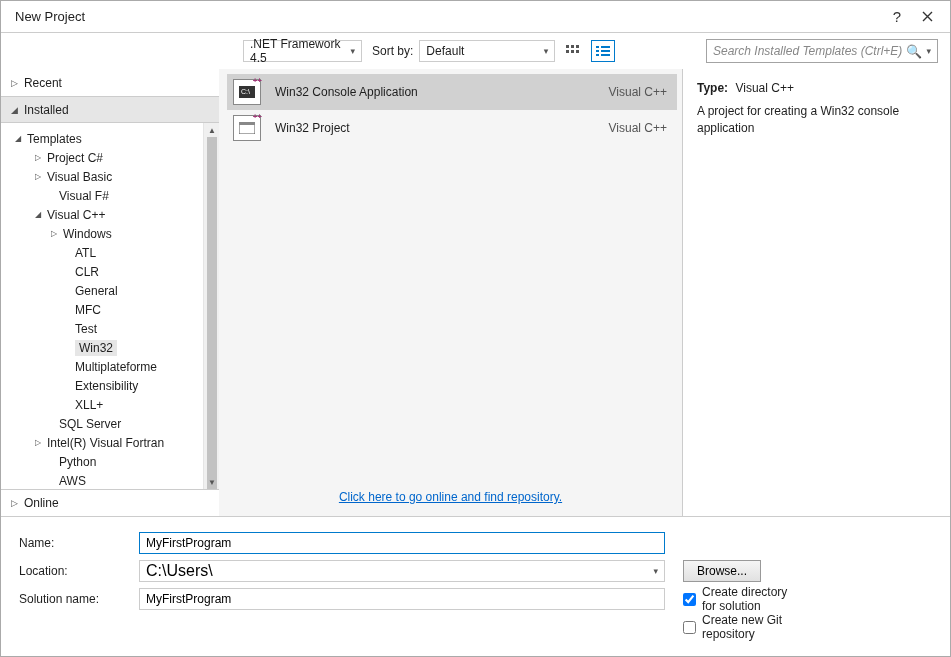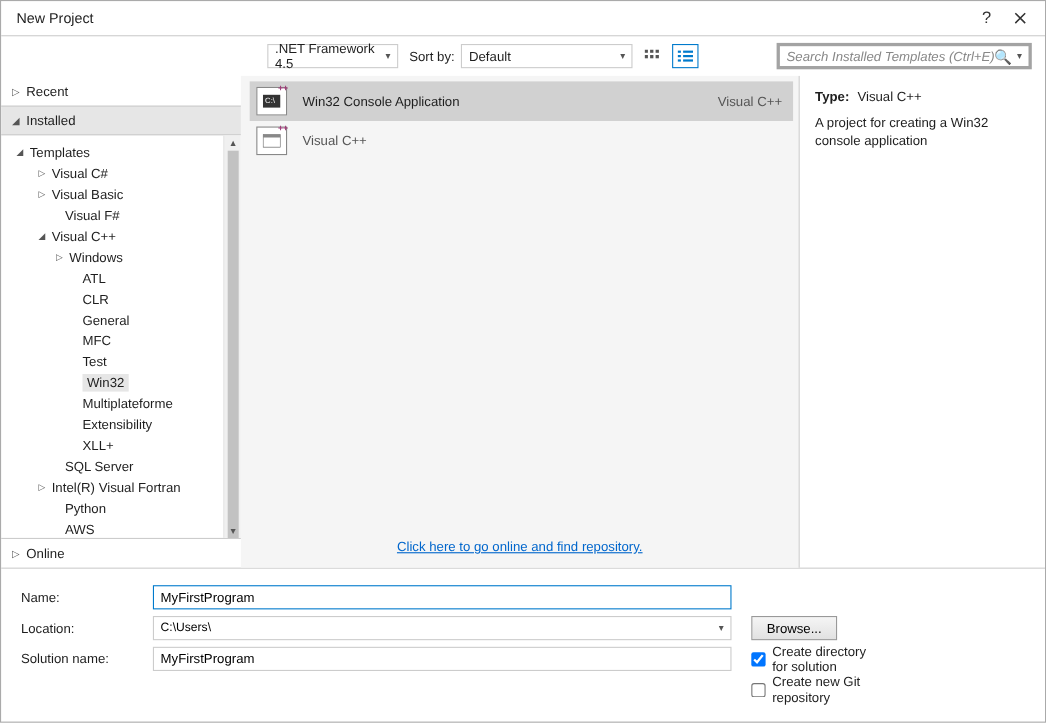--- a/index.html
+++ b/index.html
@@ -9,21 +9,21 @@
 .titlebar .title { flex: 1; font-size: 13px; }
 .titlebar .ctl { width: 30px; height: 24px; display: flex; align-items: center; justify-content: center; font-size: 15px; color: #333; cursor: pointer; }
 
 .toolbar { display: flex; align-items: center; height: 36px; gap: 6px; }
 .toolbar-left { width: 232px; }
 .toolbar-mid { display: flex; align-items: center; gap: 6px; padding-left: 4px; }
 .combo { border: 1px solid #ccc; background: #fff; height: 22px; display: flex; align-items: center; padding: 0 6px; font-size: 12px; position: relative; }
 .combo .chev { margin-left: auto; font-size: 9px; color: #555; }
 .view-btn { width: 24px; height: 22px; display: flex; align-items: center; justify-content: center; border: 1px solid transparent; }
 .view-btn.selected { border: 1px solid #007acc; }
-.searchbox { flex: 1; display: flex; align-items: center; border: 3px solid #a3a3a3; height: 24px; margin: 0 12px 0 8px; padding: 0 6px; }
+.searchbox { flex: 1; display: flex; align-items: center; border: 1px solid #a3a3a3; height: 24px; margin: 0 12px 0 8px; padding: 0 6px; }
 .searchbox input { border: none; outline: none; flex: 1; font-size: 12px; color: #333; }
 .searchbox input::placeholder { color: #888; font-style: italic; }
 .mag { color: #555; font-size: 13px; }
 
 .body { display: flex; height: 447px; }
 .nav { width: 218px; border-right: none; display: flex; flex-direction: column; }
 .nav-section { height: 27px; display: flex; align-items: center; padding: 0 10px; font-size: 12px; cursor: pointer; }
 .nav-section.sel { background: #e6e6e6; border-top: 1px solid #ccc; border-bottom: 1px solid #ccc; }
 .nav-section .tri { font-size: 9px; margin-right: 6px; color: #555; }
 .tree-wrap { flex: 1; display: flex; overflow: hidden; }
@@ -42,31 +42,31 @@
 .tpl-list { padding: 5px 5px 0 8px; }
 .tpl-item { display: flex; align-items: center; height: 36px; padding: 0 10px 0 6px; cursor: pointer; }
 .tpl-item.sel { background: #d1d1d1; }
 .tpl-icon { width: 28px; height: 26px; border: 1px solid #888; background: #fff; display: flex; align-items: center; justify-content: center; margin-right: 14px; position: relative; }
 .tpl-icon::before { content: "++"; position: absolute; top: -4px; right: -2px; font-size: 8px; color: #a03878; font-weight: bold; }
 .tpl-name { flex: 1; font-size: 12px; }
 .tpl-lang { color: #555; font-size: 12px; }
 .online-link { text-align: center; padding: 10px 0 12px; }
 .online-link a { color: #0066cc; font-size: 12px; text-decoration: underline; }
 
-.right { width: 224px; border-left: 1px solid #ccc; padding: 12px 14px; font-size: 12px; }
+.right { width: 268px; border-left: 1px solid #ccc; padding: 12px 14px; font-size: 12px; }
 .right .typelabel { font-weight: bold; }
 .right .desc { margin-top: 8px; line-height: 1.4; }
 
 .form { border-top: 1px solid #ccc; padding: 12px 2px 10px 18px; }
 .form-row { display: flex; align-items: center; height: 28px; }
 .form-row label { width: 120px; font-size: 12px; }
 .form-row .inp { flex: 1; border: 1px solid #ccc; height: 22px; padding: 0 6px; font-size: 12px; outline: none; max-width: 526px; }
 .form-row .inp.focus { border: 1px solid #007acc; }
 .form-row .loc-wrap { flex: 1; display: flex; align-items: center; border: 1px solid #ccc; height: 22px; max-width: 526px; }
-.form-row .loc-wrap input { border: none; outline: none; flex: 1; padding: 0 6px; font-size: 11px; }
+.form-row .loc-wrap input { border: none; outline: none; flex: 1; padding: 0 6px; font-size: 16px; }
 .form-row .loc-wrap .chev { padding: 0 6px; font-size: 9px; color: #555; }
 .form-right { width: 240px; padding-left: 18px; display: flex; align-items: center; }
 .btn { min-width: 78px; height: 22px; border: 1px solid #999; background: linear-gradient(#f5f5f5,#e1e1e1); font-size: 12px; cursor: pointer; padding: 0 10px; }
 .chk { display: flex; align-items: center; gap: 6px; font-size: 12px; }
 .chk input { width: 13px; height: 13px; }
 
 .footer { display: flex; justify-content: flex-end; gap: 10px; padding: 10px 18px 14px; }
 
 svg { display: block; }
 </style>
@@ -84,21 +84,21 @@
 </div>
 
 <div class="toolbar">
   <div class="toolbar-left"></div>
   <div class="toolbar-mid">
     <div class="combo" style="width:119px">
       <span>.NET Framework 4.5</span>
       <span class="chev">▾</span>
     </div>
     <span style="margin-left:4px">Sort by:</span>
-    <div class="combo" style="width:156px">
+    <div class="combo" style="width:136px">
       <span>Default</span>
       <span class="chev">▾</span>
     </div>
     <div class="view-btn">
       <svg width="14" height="12" viewBox="0 0 14 12">
           <rect x="0" y="0" width="3" height="3" fill="#555"></rect>
           <rect x="5" y="0" width="3" height="3" fill="#555"></rect>
           <rect x="10" y="0" width="3" height="3" fill="#555"></rect>
           <rect x="0" y="5" width="3" height="3" fill="#555"></rect>
           <rect x="5" y="5" width="3" height="3" fill="#555"></rect>
@@ -138,21 +138,21 @@
     <div class="tree-wrap">
       <div class="tree" id="tree">
         <div class="node" style="padding-left:14px">
           <span class="tri">◢</span>
           <span class="lbl">Templates</span>
         </div>
 
       <div class="node">
             <span class="sp" style="width:28px"></span>
             <span class="tri">▷</span>
-            <span class="lbl">Visual C#</span>
+            <span class="lbl">Project C#</span>
           </div>
           <div class="node">
             <span class="sp" style="width:28px"></span>
             <span class="tri">▷</span>
             <span class="lbl">Visual Basic</span>
           </div>
           <div class="node">
             <span class="sp" style="width:40px"></span>
             <span class="tri"></span>
             <span class="lbl">Visual F#</span>
@@ -257,20 +257,21 @@
           <div class="tpl-name">Win32 Console Application</div>
           <div class="tpl-lang">Visual C++</div>
         </div>
         <div class="tpl-item">
           <div class="tpl-icon">
             <svg width="16" height="12" viewBox="0 0 16 12">
               <rect x="0" y="0" width="16" height="12" fill="none" stroke="#555"></rect>
               <rect x="0" y="0" width="16" height="3" fill="#888"></rect>
             </svg>
           </div>
+          <div class="tpl-name">Win32 Project</div>
           <div class="tpl-lang">Visual C++</div>
         </div>
       </div>
     <div style="flex:1"></div>
     <div class="online-link">
       <a href="#">Click here to go online and find repository.</a>
     </div>
   </div>
 
   <div class="right">

